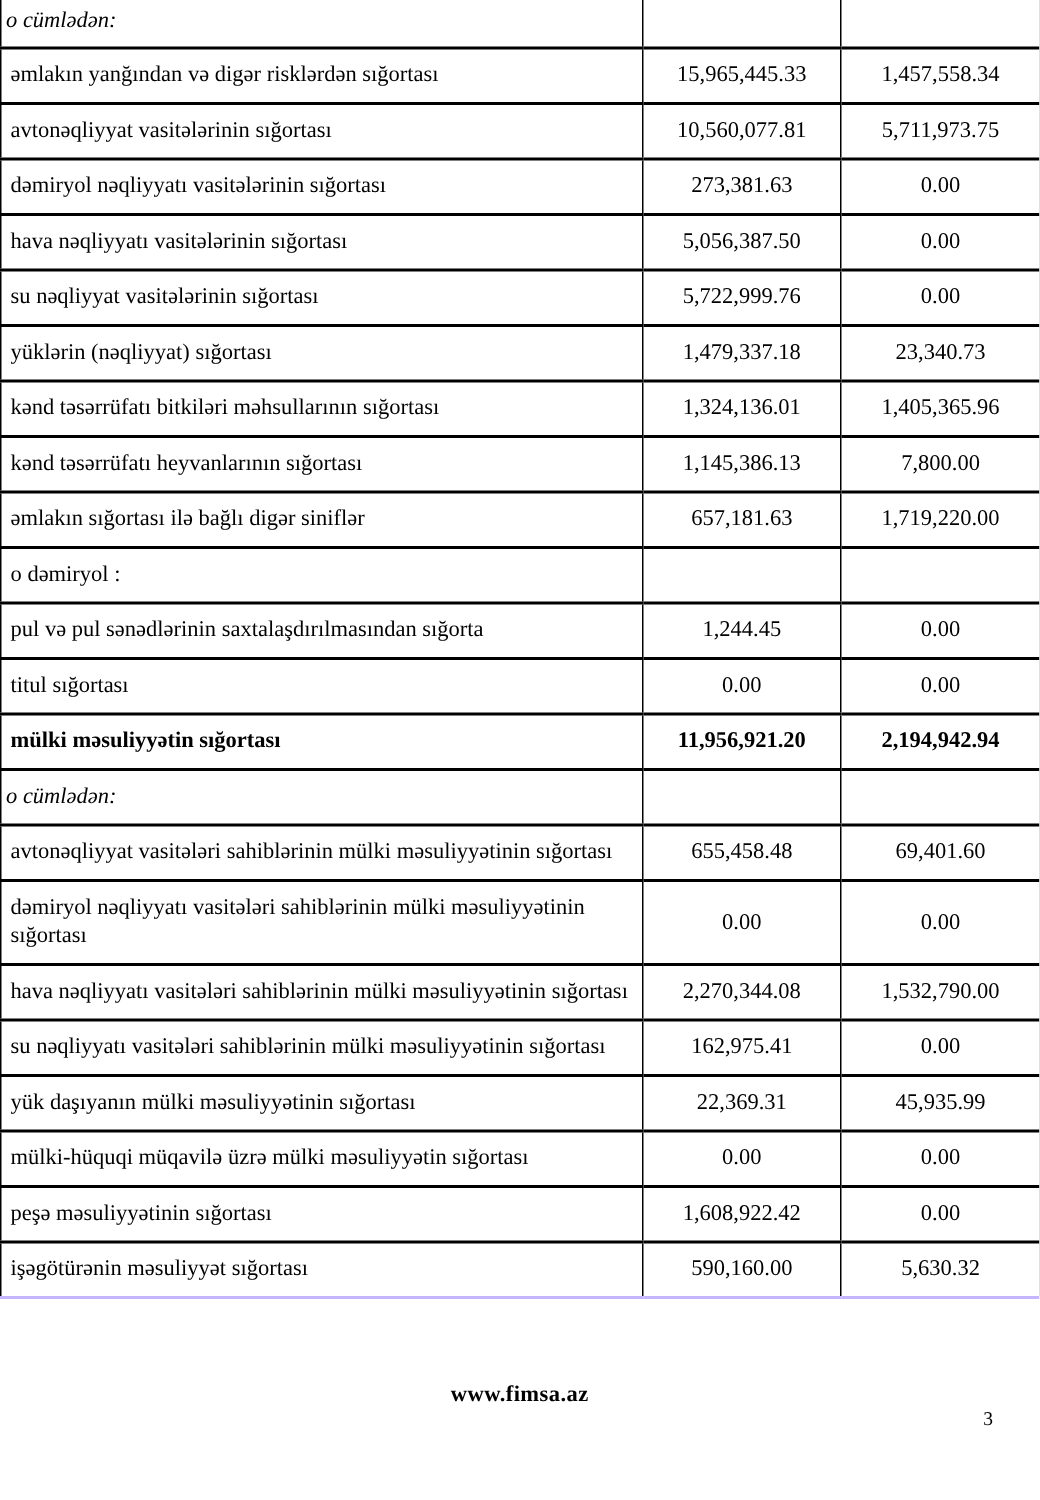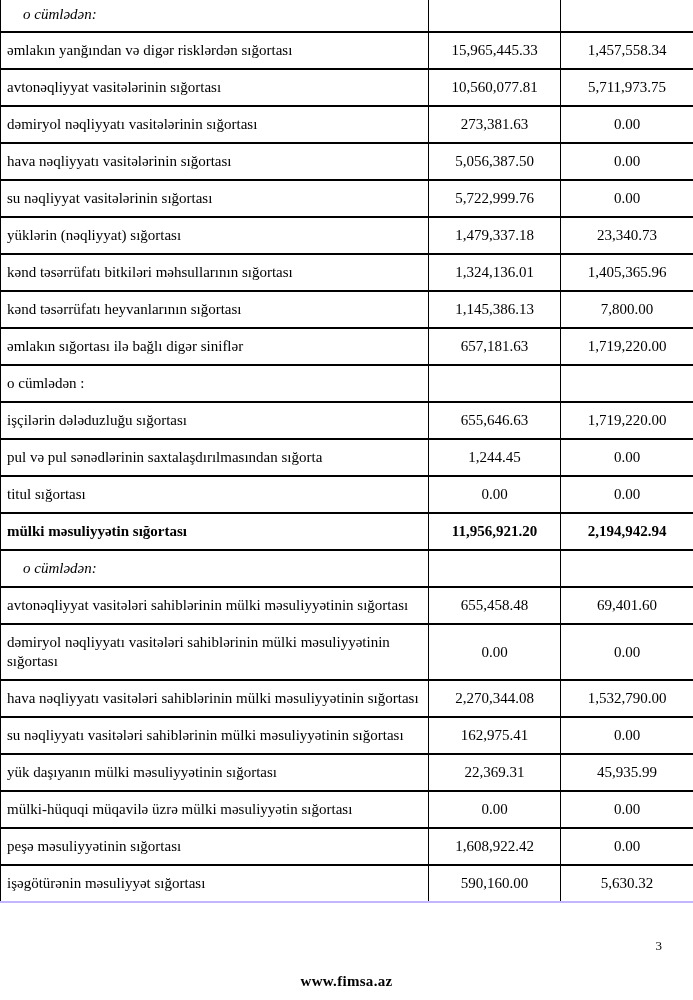--- a/index.html
+++ b/index.html
@@ -45,34 +45,34 @@
   }
   td.label-cell {
     text-align: left;
     padding-left: 7px;
   }
   td.value-cell {
     text-align: center;
   }
   tr.row-italic td.label-cell {
     font-style: italic;
-    padding-left: 22px;
+    padding-left: 3px;
   }
   tr.row-bold td {
     font-weight: bold;
   }
   .page-number {
     position: absolute;
     top: 938px;
     right: 31px;
     font-size: 13px;
   }
   .footer-url {
     position: absolute;
-    top: 973px;
+    top: 922px;
     left: 0;
     width: 100%;
     text-align: center;
     font-weight: bold;
     font-size: 15px;
     letter-spacing: 0.3px;
   }
 </style>
 </head>
 <body>
@@ -130,28 +130,23 @@
           <td class="label-cell">kənd təsərrüfatı heyvanlarının sığortası</td>
           <td class="value-cell">1,145,386.13</td>
           <td class="value-cell">7,800.00</td>
         </tr>
         <tr class="row-normal">
           <td class="label-cell">əmlakın sığortası ilə bağlı digər siniflər</td>
           <td class="value-cell">657,181.63</td>
           <td class="value-cell">1,719,220.00</td>
         </tr>
         <tr class="row-normal">
-          <td class="label-cell">o cümlədən :</td>
-          <td class="value-cell"></td>
-          <td class="value-cell"></td>
-        </tr>
-        <tr class="row-normal">
-          <td class="label-cell">işçilərin dələduzluğu sığortası</td>
-          <td class="value-cell">655,646.63</td>
-          <td class="value-cell">1,719,220.00</td>
+          <td class="label-cell">o dəmiryol :</td>
+          <td class="value-cell"></td>
+          <td class="value-cell"></td>
         </tr>
         <tr class="row-normal">
           <td class="label-cell">pul və pul sənədlərinin saxtalaşdırılmasından sığorta</td>
           <td class="value-cell">1,244.45</td>
           <td class="value-cell">0.00</td>
         </tr>
         <tr class="row-normal">
           <td class="label-cell">titul sığortası</td>
           <td class="value-cell">0.00</td>
           <td class="value-cell">0.00</td>

